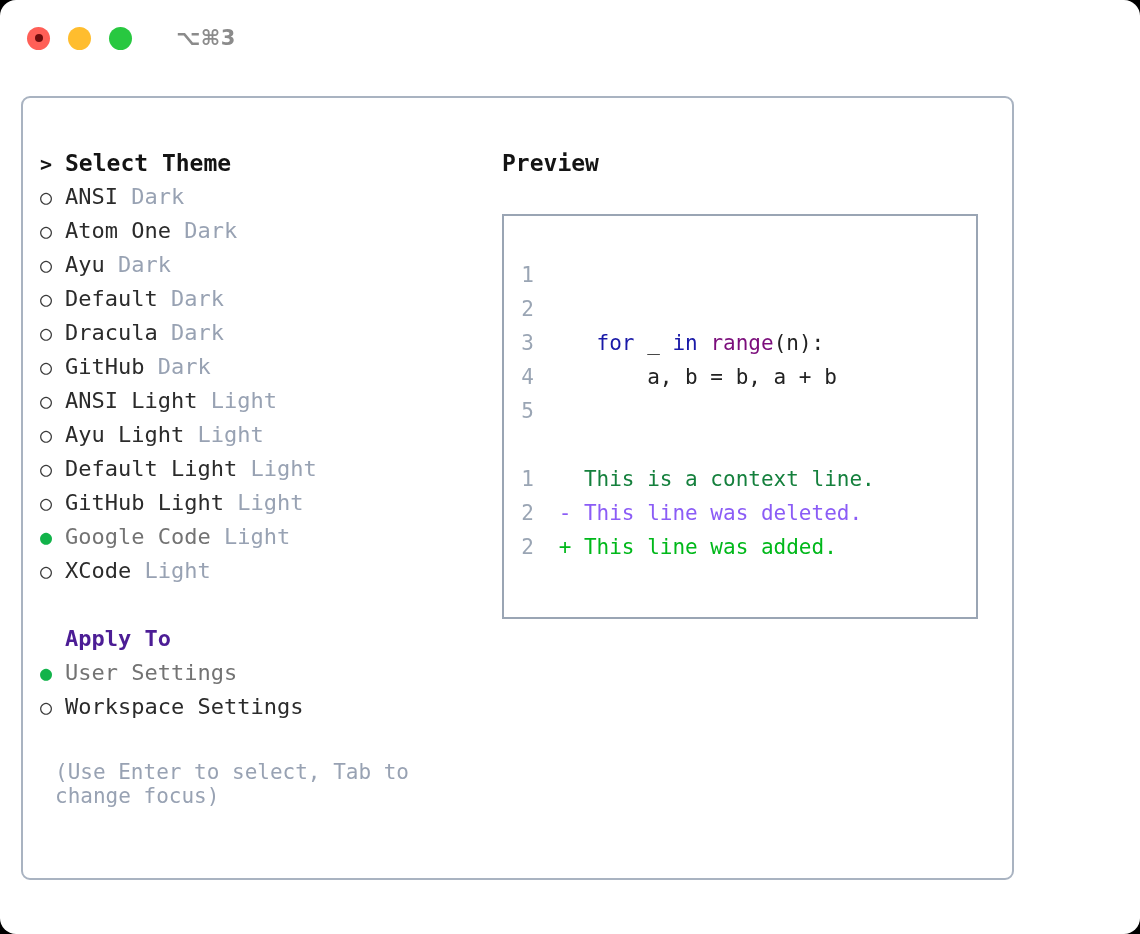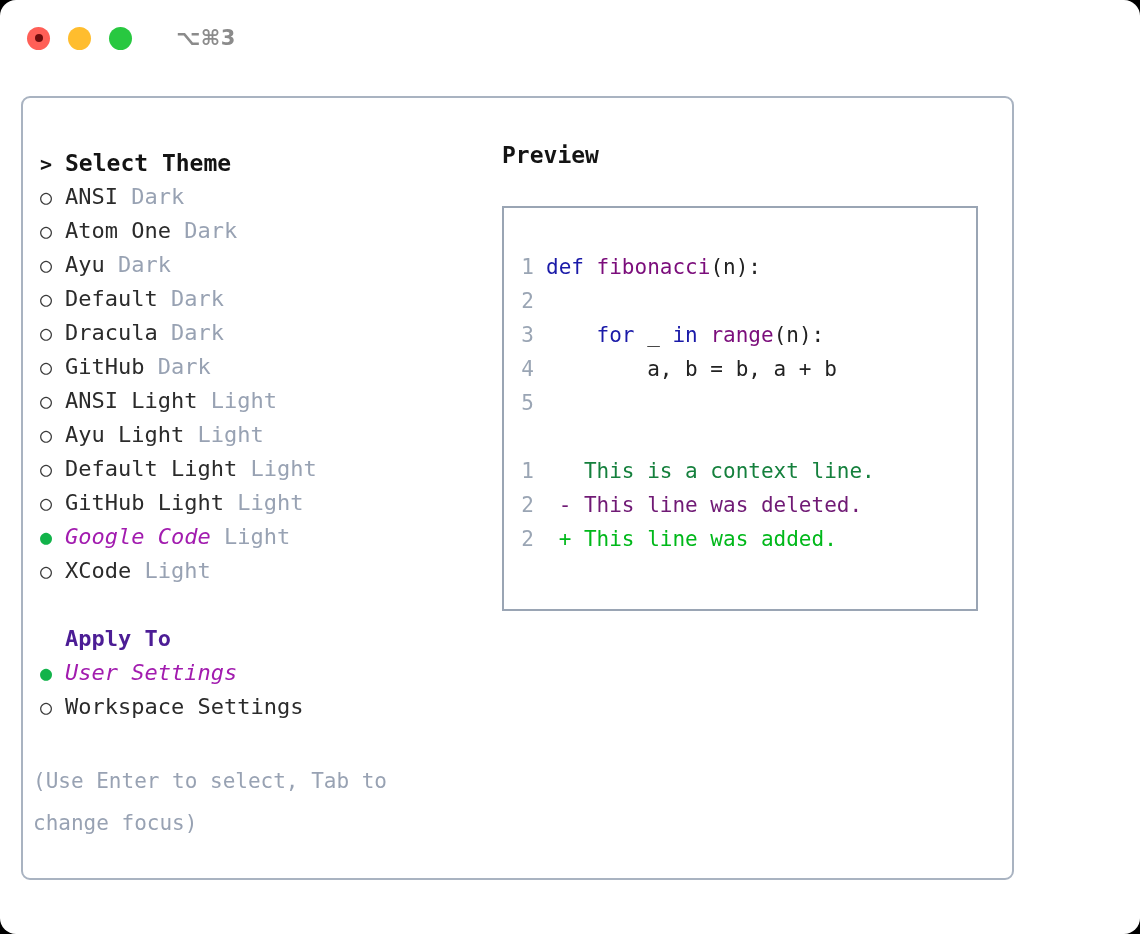--- a/index.html
+++ b/index.html
@@ -110,46 +110,46 @@
   .marker.blank { color: transparent; }
 
   .heading {
     font-weight: 700;
     color: #141414;
     font-size: 23px;
   }
   .heading .marker { color: #141414; font-weight: 700; }
 
   .theme-name { color: #2b2b2b; }
-  .theme-name.selected { color: #a21caf; font-style: italic; }
+  .theme-name.selected { color: #737373; }
   .theme-tag { color: #98a2b3; }
 
   .group-label {
     font-weight: 700;
     color: #4c1d95;
     font-size: 22px;
   }
 
   .spacer { height: 34px; }
 
   .hint {
     position: absolute;
-    left: 10px;
+    left: 32px;
     top: 662px;
     width: 420px;
     font-size: 21px;
-    line-height: 42px;
+    line-height: 24px;
     color: #98a2b3;
   }
 
   
   .right-col {
     position: absolute;
     left: 479px;
-    top: 40px;
+    top: 48px;
     width: 490px;
   }
 
   .preview-title {
     font-size: 23px;
     font-weight: 700;
     color: #141414;
     line-height: 34px;
   }
 
@@ -178,21 +178,21 @@
 
   .code-text { color: #222222; }
 
   .tok-kw   { color: #1a1aa8; }
   .tok-fn   { color: #7b0d7b; }
   .tok-num  { color: #0f8080; }
   .tok-plain{ color: #222222; }
 
   .diff-gap { height: 34px; }
   .diff-context { color: #15803d; }
-  .diff-del     { color: #701a75; }
+  .diff-del     { color: #8b5cf6; }
   .diff-add     { color: #00b81a; }
 </style>
 </head>
 <body>
 
 <div class="window">
 
   <div class="titlebar">
     <div class="traffic">
       <span class="dot dot-red"></span>
@@ -238,21 +238,21 @@
           </div>
       </div>
 
       <div class="hint">(Use Enter to select, Tab to change focus)</div>
 
       <div class="right-col">
         <div class="preview-title">Preview</div>
 
         <div class="preview-box">
           <div id="code-block">
-              <div class="code-line"><span class="gutter">1</span><span class="code-text"><span class="tok-kw">def </span><span class="tok-fn">fibonacci</span><span class="tok-plain">(n):</span></span></div>
+              <div class="code-line"><span class="gutter">1</span></div>
               <div class="code-line"><span class="gutter">2</span></div>
               <div class="code-line"><span class="gutter">3</span><span class="code-text"><span class="tok-plain">    </span><span class="tok-kw">for</span><span class="tok-plain"> _ </span><span class="tok-kw">in</span><span class="tok-plain"> </span><span class="tok-fn">range</span><span class="tok-plain">(n):</span></span></div>
               <div class="code-line"><span class="gutter">4</span><span class="code-text"><span class="tok-plain">        a, b = b, a + b</span></span></div>
               <div class="code-line"><span class="gutter">5</span></div>
             </div>
           <div class="diff-gap"></div>
           <div id="diff-block">
               <div class="code-line"><span class="gutter">1</span><span class="diff-context">   This is a context line.</span></div>
               <div class="code-line"><span class="gutter">2</span><span class="diff-del"> - This line was deleted.</span></div>
               <div class="code-line"><span class="gutter">2</span><span class="diff-add"> + This line was added.</span></div>

